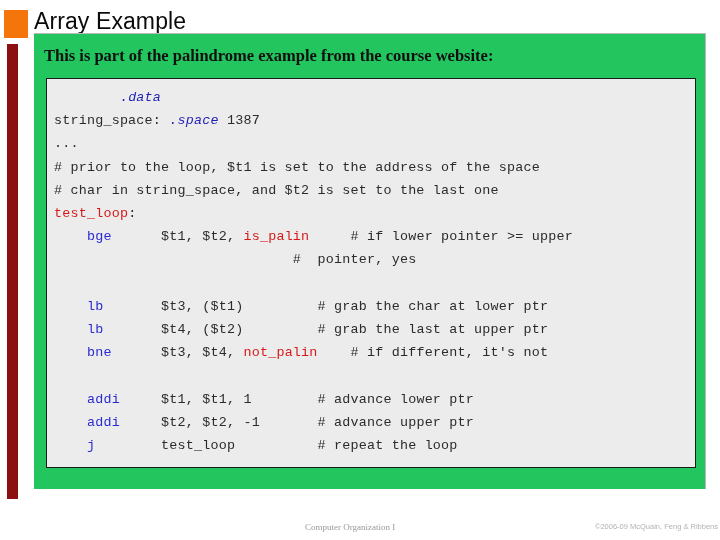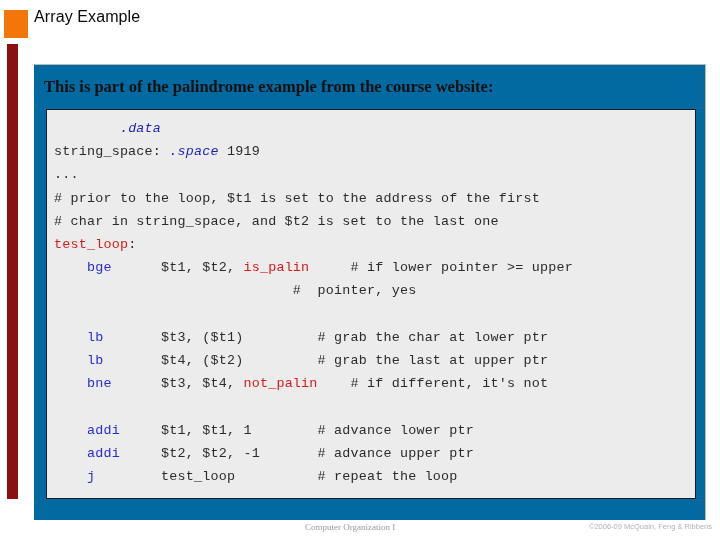--- a/index.html
+++ b/index.html
@@ -38,21 +38,21 @@
     position: absolute;
     left: 34px;
     top: 8px;
     right: 14px;
     height: 34px;
   }
   .slide-title {
     position: absolute;
     left: 0;
     top: 0;
-    font-size: 16px;
+    font-size: 23px;
     color: #0a0a0a;
     letter-spacing: 0.1px;
     white-space: nowrap;
   }
   .header-right {
     position: absolute;
     right: 4px;
     top: 9px;
     font-size: 13.5px;
     color: #0a0a0a;
@@ -60,24 +60,24 @@
   }
   .header-right .pageno {
     font-size: 16px;
     margin-left: 7px;
   }
 
   
   .panel {
     position: absolute;
     left: 34px;
-    top: 64px;
+    top: 33px;
     width: 672px;
     height: 456px;
-    background: #0369a1;
+    background: #22c55e;
     border-top: 1px solid #b9b9b9;
     border-right: 1px solid #b9b9b9;
     box-sizing: border-box;
   }
   .lede {
     position: absolute;
     left: 10px;
     top: 12px;
     font-family: "Liberation Serif", serif;
     font-weight: bold;
@@ -118,40 +118,40 @@
     position: absolute;
     left: 0;
     top: 518px;
     width: 720px;
     height: 22px;
     font-size: 7.5px;
     color: #b2b2b2;
   }
   .footer-left   { position: absolute; left: 27px;  top: 4px; white-space: nowrap; margin-top: 38px; }
   .footer-center { position: absolute; left: 305px; top: 4px; font-size: 9px; color: #9a9a9a; white-space: nowrap; font-family: Liberation Serif, serif; }
-  .footer-right  { position: absolute; right: 8px; top: 4px; white-space: nowrap; }
+  .footer-right  { position: absolute; right: 2px; top: 4px; white-space: nowrap; }
 </style>
 </head>
 <body>
 
 <div class="accent-square"></div>
 <div class="rail"></div>
 
 <div class="header">
   <div class="slide-title">Array Example</div>
 </div>
 
 <div class="panel">
   <div class="lede">This is part of the palindrome example from the course website:</div>
 
   <div class="codebox">
     <pre class="code" id="code-pre"><span class="k-plain">        </span><span class="k-dir">.data</span>
-<span class="k-plain">string_space: </span><span class="k-dir">.space</span><span class="k-plain"> 1919</span>
+<span class="k-plain">string_space: </span><span class="k-dir">.space</span><span class="k-plain"> 1387</span>
 <span class="k-plain">...</span>
-<span class="k-plain"># prior to the loop, $t1 is set to the address of the first</span>
+<span class="k-plain"># prior to the loop, $t1 is set to the address of the space</span>
 <span class="k-plain"># char in string_space, and $t2 is set to the last one</span>
 <span class="k-lbl">test_loop</span><span class="k-plain">:</span>
 <span class="k-plain">    </span><span class="k-ins">bge</span><span class="k-plain">      $t1, $t2, </span><span class="k-lbl">is_palin</span><span class="k-plain">     # if lower pointer &gt;= upper</span>
 <span class="k-plain">                             #  pointer, yes</span>
 <span class="k-plain"></span>
 <span class="k-plain">    </span><span class="k-ins">lb</span><span class="k-plain">       $t3, ($t1)         # grab the char at lower ptr</span>
 <span class="k-plain">    </span><span class="k-ins">lb</span><span class="k-plain">       $t4, ($t2)         # grab the last at upper ptr</span>
 <span class="k-plain">    </span><span class="k-ins">bne</span><span class="k-plain">      $t3, $t4, </span><span class="k-lbl">not_palin</span><span class="k-plain">    # if different, it's not</span>
 <span class="k-plain"></span>
 <span class="k-plain">    </span><span class="k-ins">addi</span><span class="k-plain">     $t1, $t1, 1        # advance lower ptr</span>

